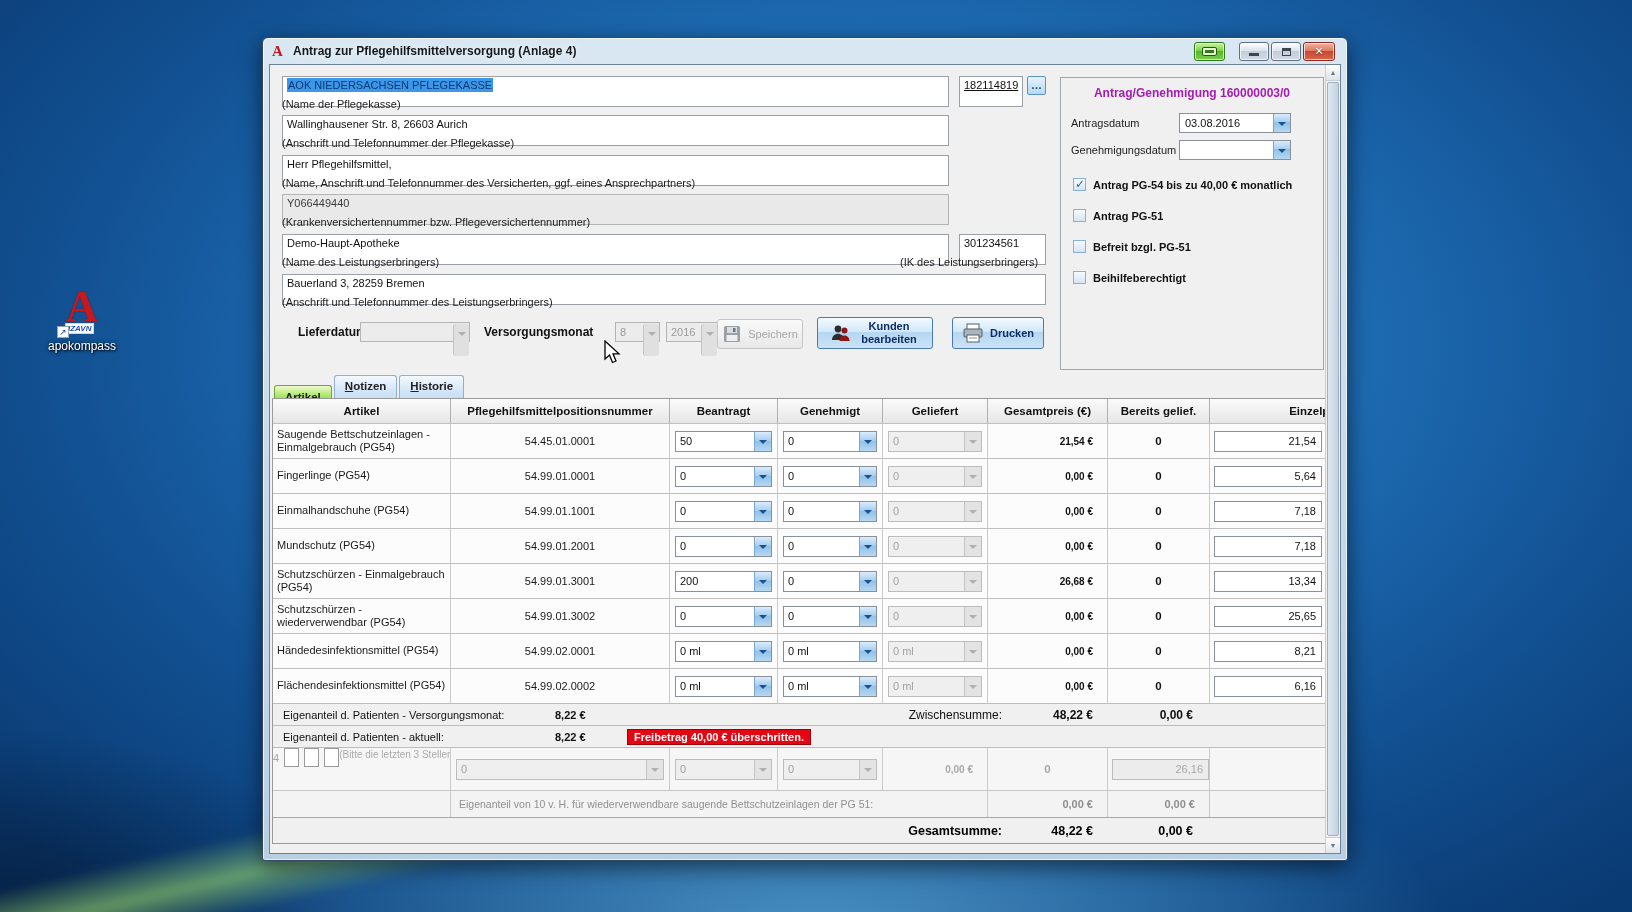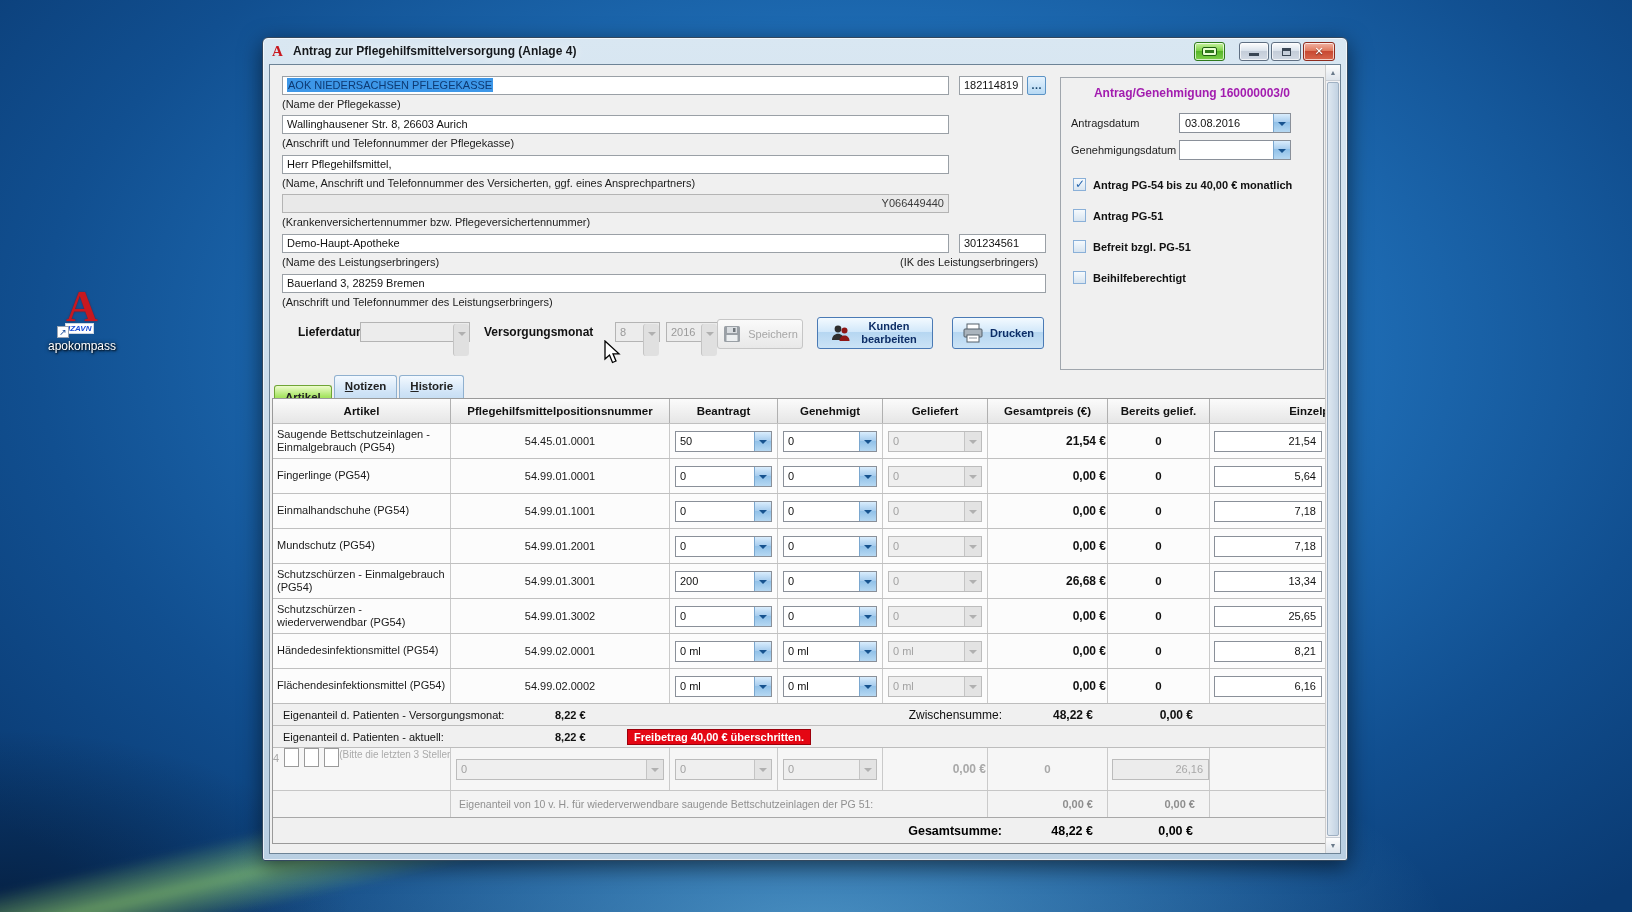--- a/index.html
+++ b/index.html
@@ -45,25 +45,25 @@
   .tb-group { position:absolute; right:12px; top:4px; display:flex; gap:2px; }
   .tb-group .tb-btn { width:30px; }
   .tb-btn.close { width:32px; border-color:#8e2b1e; background:linear-gradient(#f2b3a4,#e07a5f 45%,#c74630 46%,#d8674d); }
   .min-g { width:10px; height:3px; background:#3a4654; margin-top:6px; }
   .max-g { width:9px; height:8px; border:1px solid #3a4654; background:transparent; box-shadow:inset 0 2px 0 #3a4654; }
   .x-g { color:#fff; font-size:11px; font-weight:bold; text-shadow:0 1px 1px rgba(0,0,0,.5); line-height:11px; }
 
   .client { position:absolute; left:6px; right:6px; top:26px; bottom:6px; background:#f0f0f0; border:1px solid #6d8396; }
 
   
-  .inp { position:absolute; height:19px; background:#fff; border:1px solid #9aa0a6; font-size:11px; line-height:17px;
+  .inp { position:absolute; height:31px; background:#fff; border:1px solid #9aa0a6; font-size:11px; line-height:17px;
     padding:0 4px; color:#111; white-space:nowrap; overflow:hidden; }
-  .inp.dis { background:#e9e9e9; color:#3c3c3c; border-color:#b4b4b4;text-align:right; }
+  .inp.dis { background:#e9e9e9; color:#3c3c3c; border-color:#b4b4b4; }
   .inp .sel { background:#3d97e8; color:#0d3a73; padding:1px 1px; }
-  .inp.num { text-align:center; }
+  .inp.num { text-align:center;text-decoration:underline; }
   .lbl { position:absolute; font-size:11px; color:#1c1c1c; white-space:nowrap; }
   .more-btn { position:absolute; width:19px; height:19px; border:1px solid #5c93c5; border-radius:2px;
     background:linear-gradient(#e4f2fd,#b7d9f4); font-size:11px; font-weight:bold; color:#17466e; text-align:center; line-height:16px; }
 
   .toolbar { position:absolute; left:0; width:780px; height:34px; }
   .tb-lbl { position:absolute; top:9px; font-size:12px; font-weight:bold; color:#111; }
   .combo, .spin { position:absolute; top:6px; height:20px; display:flex; border:1px solid #b4b4b4; background:#ececec; }
   .combo .val, .spin .val { flex:1; font-size:11px; line-height:18px; padding-left:4px; color:#9a9a9a; }
   .combo .btn, .spin .btn { width:16px; background:#e0e0e0; border-left:1px solid #c4c4c4; position:relative; }
   .combo .btn:after, .spin .btn:after { content:""; position:absolute; left:4px; top:8px; border:4px solid transparent; border-top-color:#b0b0b0; }
@@ -99,21 +99,21 @@
 
   
   .table { position:absolute; left:2px; top:333px; width:1057px; overflow:hidden; border:1px solid #9a9a9a; background:#fcfcfc; }
   .grid { display:grid; grid-template-columns:178px 219px 108px 105px 105px 120px 102px 220px; width:1157px; }
   .th { height:24px; line-height:24px; text-align:center; font-size:11.5px; font-weight:bold; color:#111;
     background:linear-gradient(#fbfbfb,#e6e6e6); border-right:1px solid #b0b0b0; white-space:nowrap; overflow:hidden; }
   .trow { border-top:1px solid #c0c0c0; background:#fcfcfc; }
   .td { border-right:1px solid #cacaca; height:34px; display:flex; align-items:center; overflow:hidden; }
   .td.art { font-size:11px; color:#1a1a1a; padding:1px 4px; line-height:1.2; }
   .td.num { justify-content:center; font-size:11px; color:#1a1a1a; }
-  .td.gp { justify-content:flex-end; padding-right:1px; font-size:12px; font-weight:bold; color:#111; }
+  .td.gp { justify-content:flex-end; padding-right:14px; font-size:10px; font-weight:bold; color:#111; }
   .td.bg { justify-content:center; font-size:11.5px; font-weight:bold; color:#111; }
   .dd { height:21px; display:flex; flex:0 0 auto; width:calc(100% - 10px); margin:0 5px; border:1px solid #8a9099; background:#fff; }
   .dd .dd-val { flex:1; font-size:11px; line-height:19px; padding-left:4px; color:#111; white-space:nowrap; }
   .dd.dis { background:#efefef; border-color:#bcbcbc; }
   .dd.dis .dd-val { color:#a2a2a2; }
   .pin { height:21px; width:108px; margin-left:4px; border:1px solid #8a9099; background:#fff; font-size:11px;
     line-height:19px; text-align:right; padding-right:5px; color:#111; }
   .pin.dis { background:#ececec; color:#a8a8a8; border-color:#bcbcbc; }
 
   .sumrow { display:flex; align-items:center; height:22px; border-top:1px solid #bdbdbd; background:#f0f0f0; font-size:11px; color:#111; }

